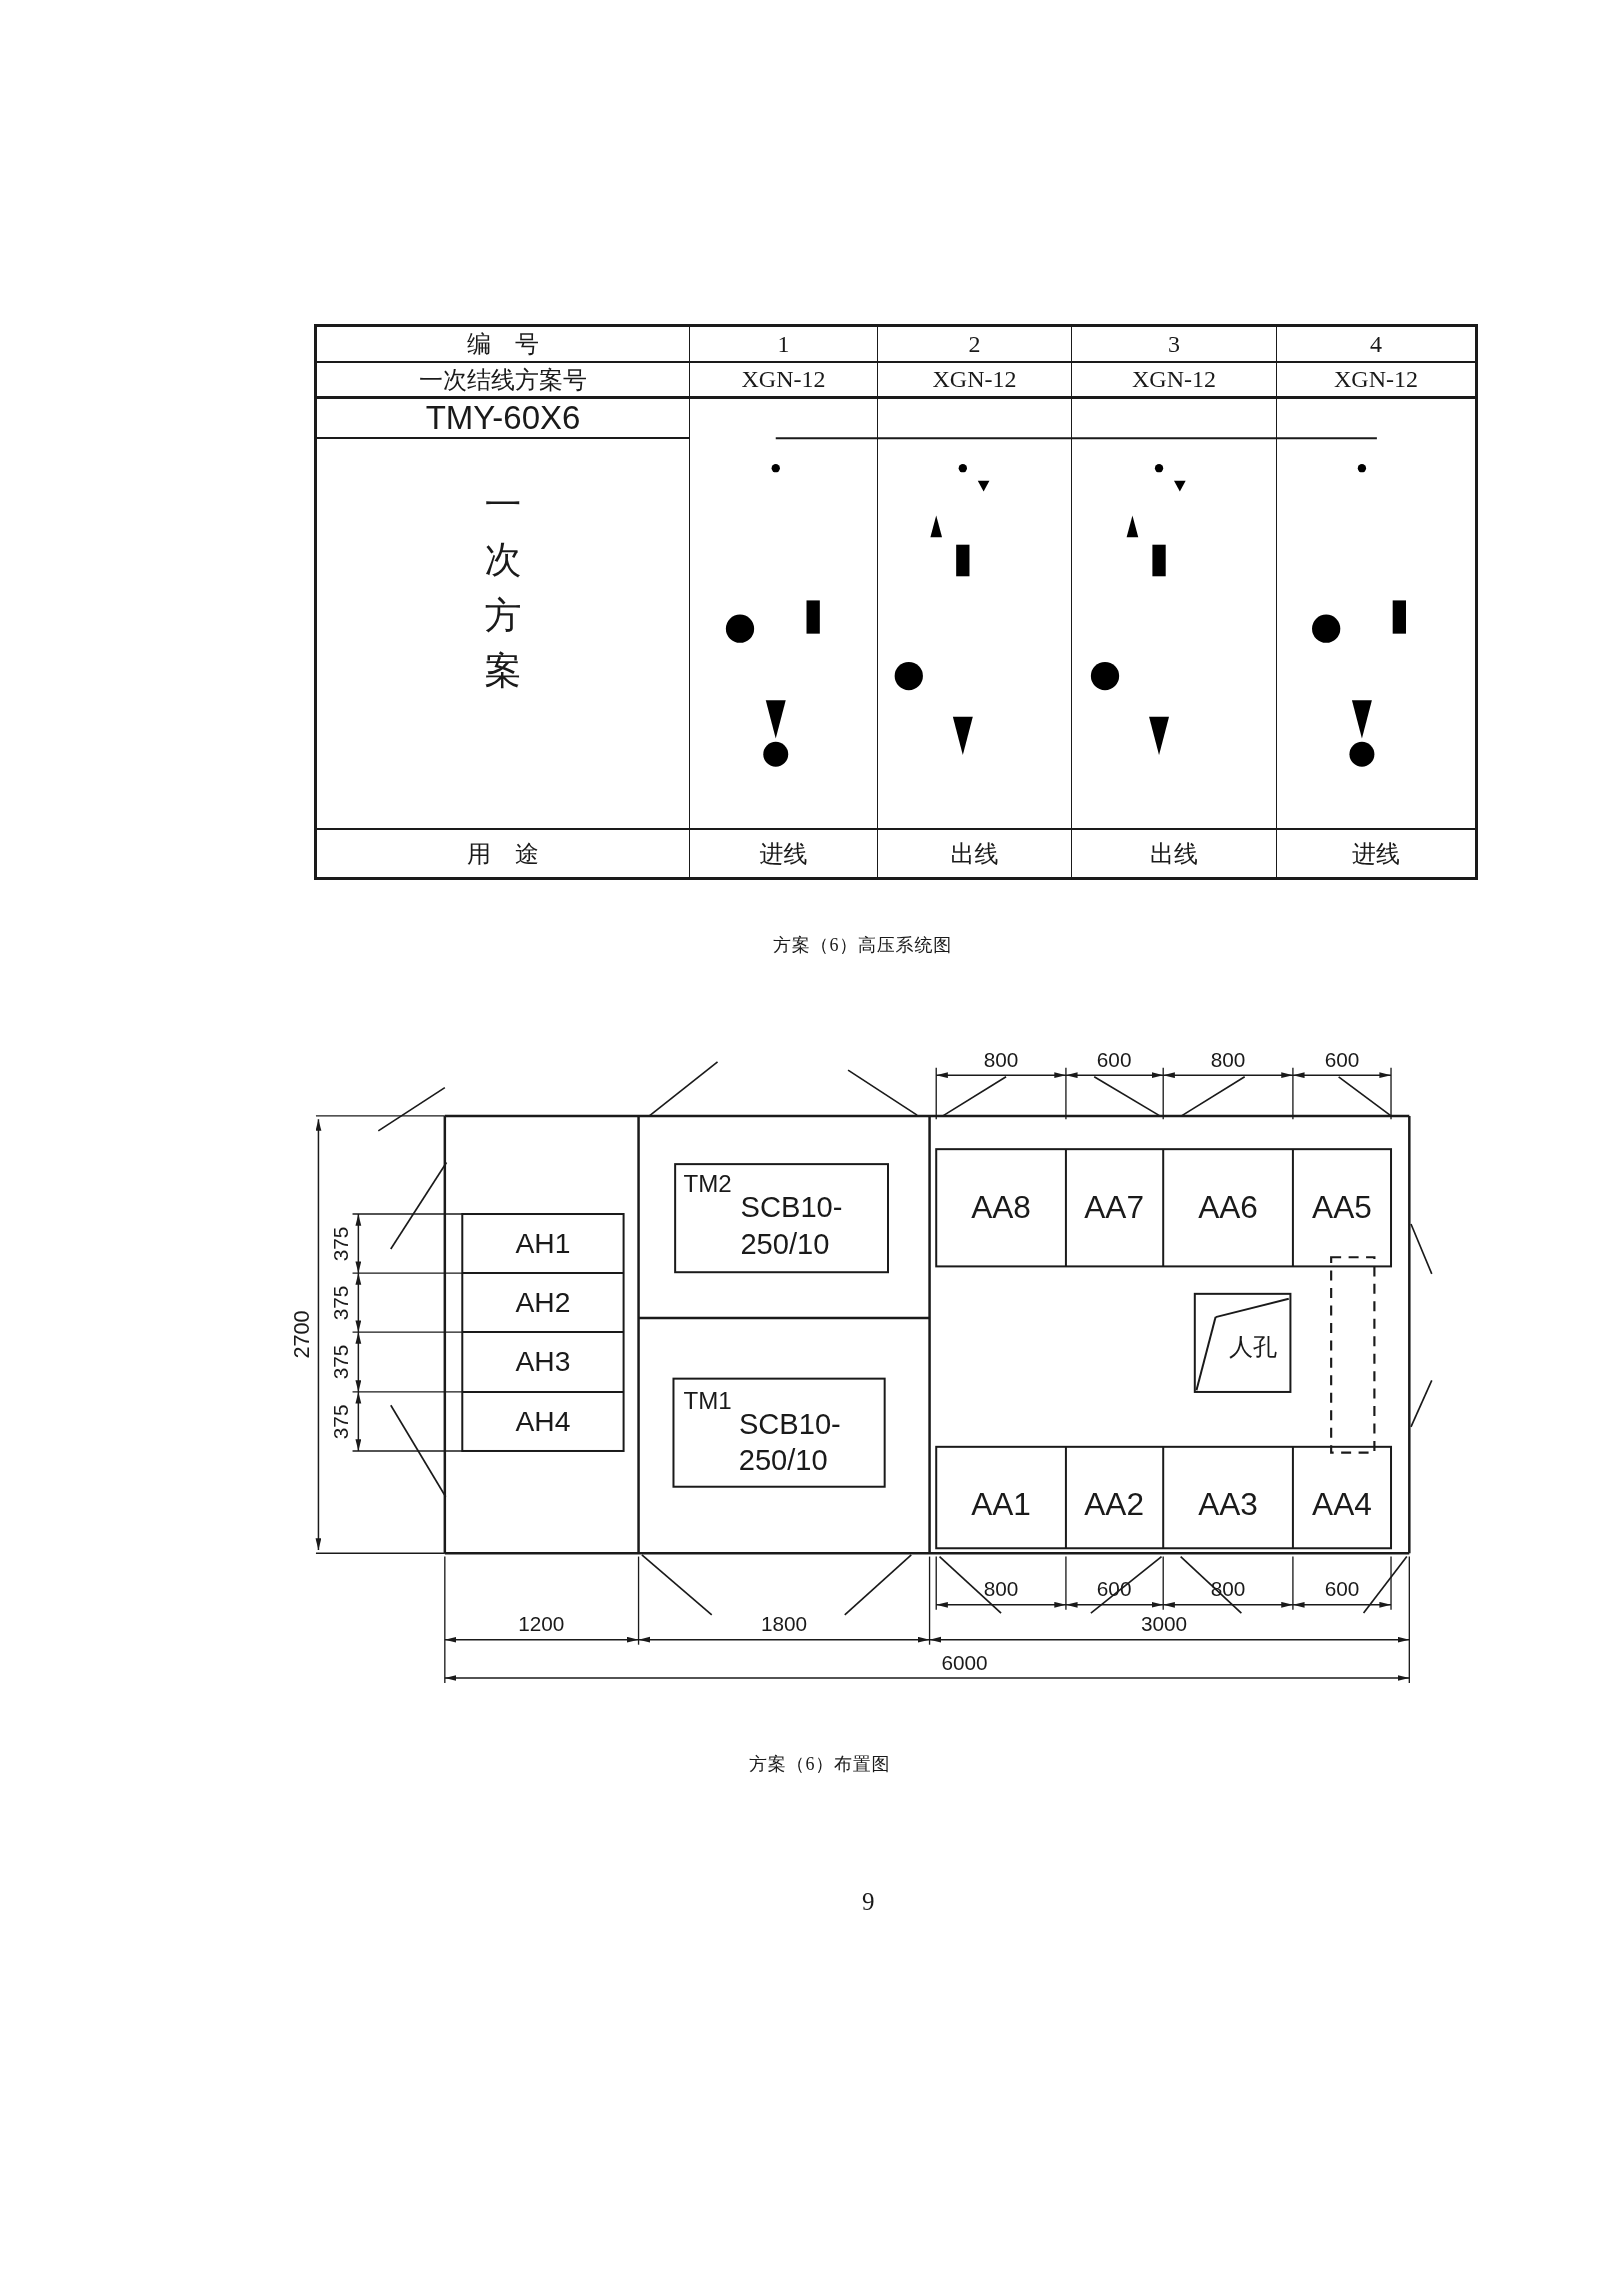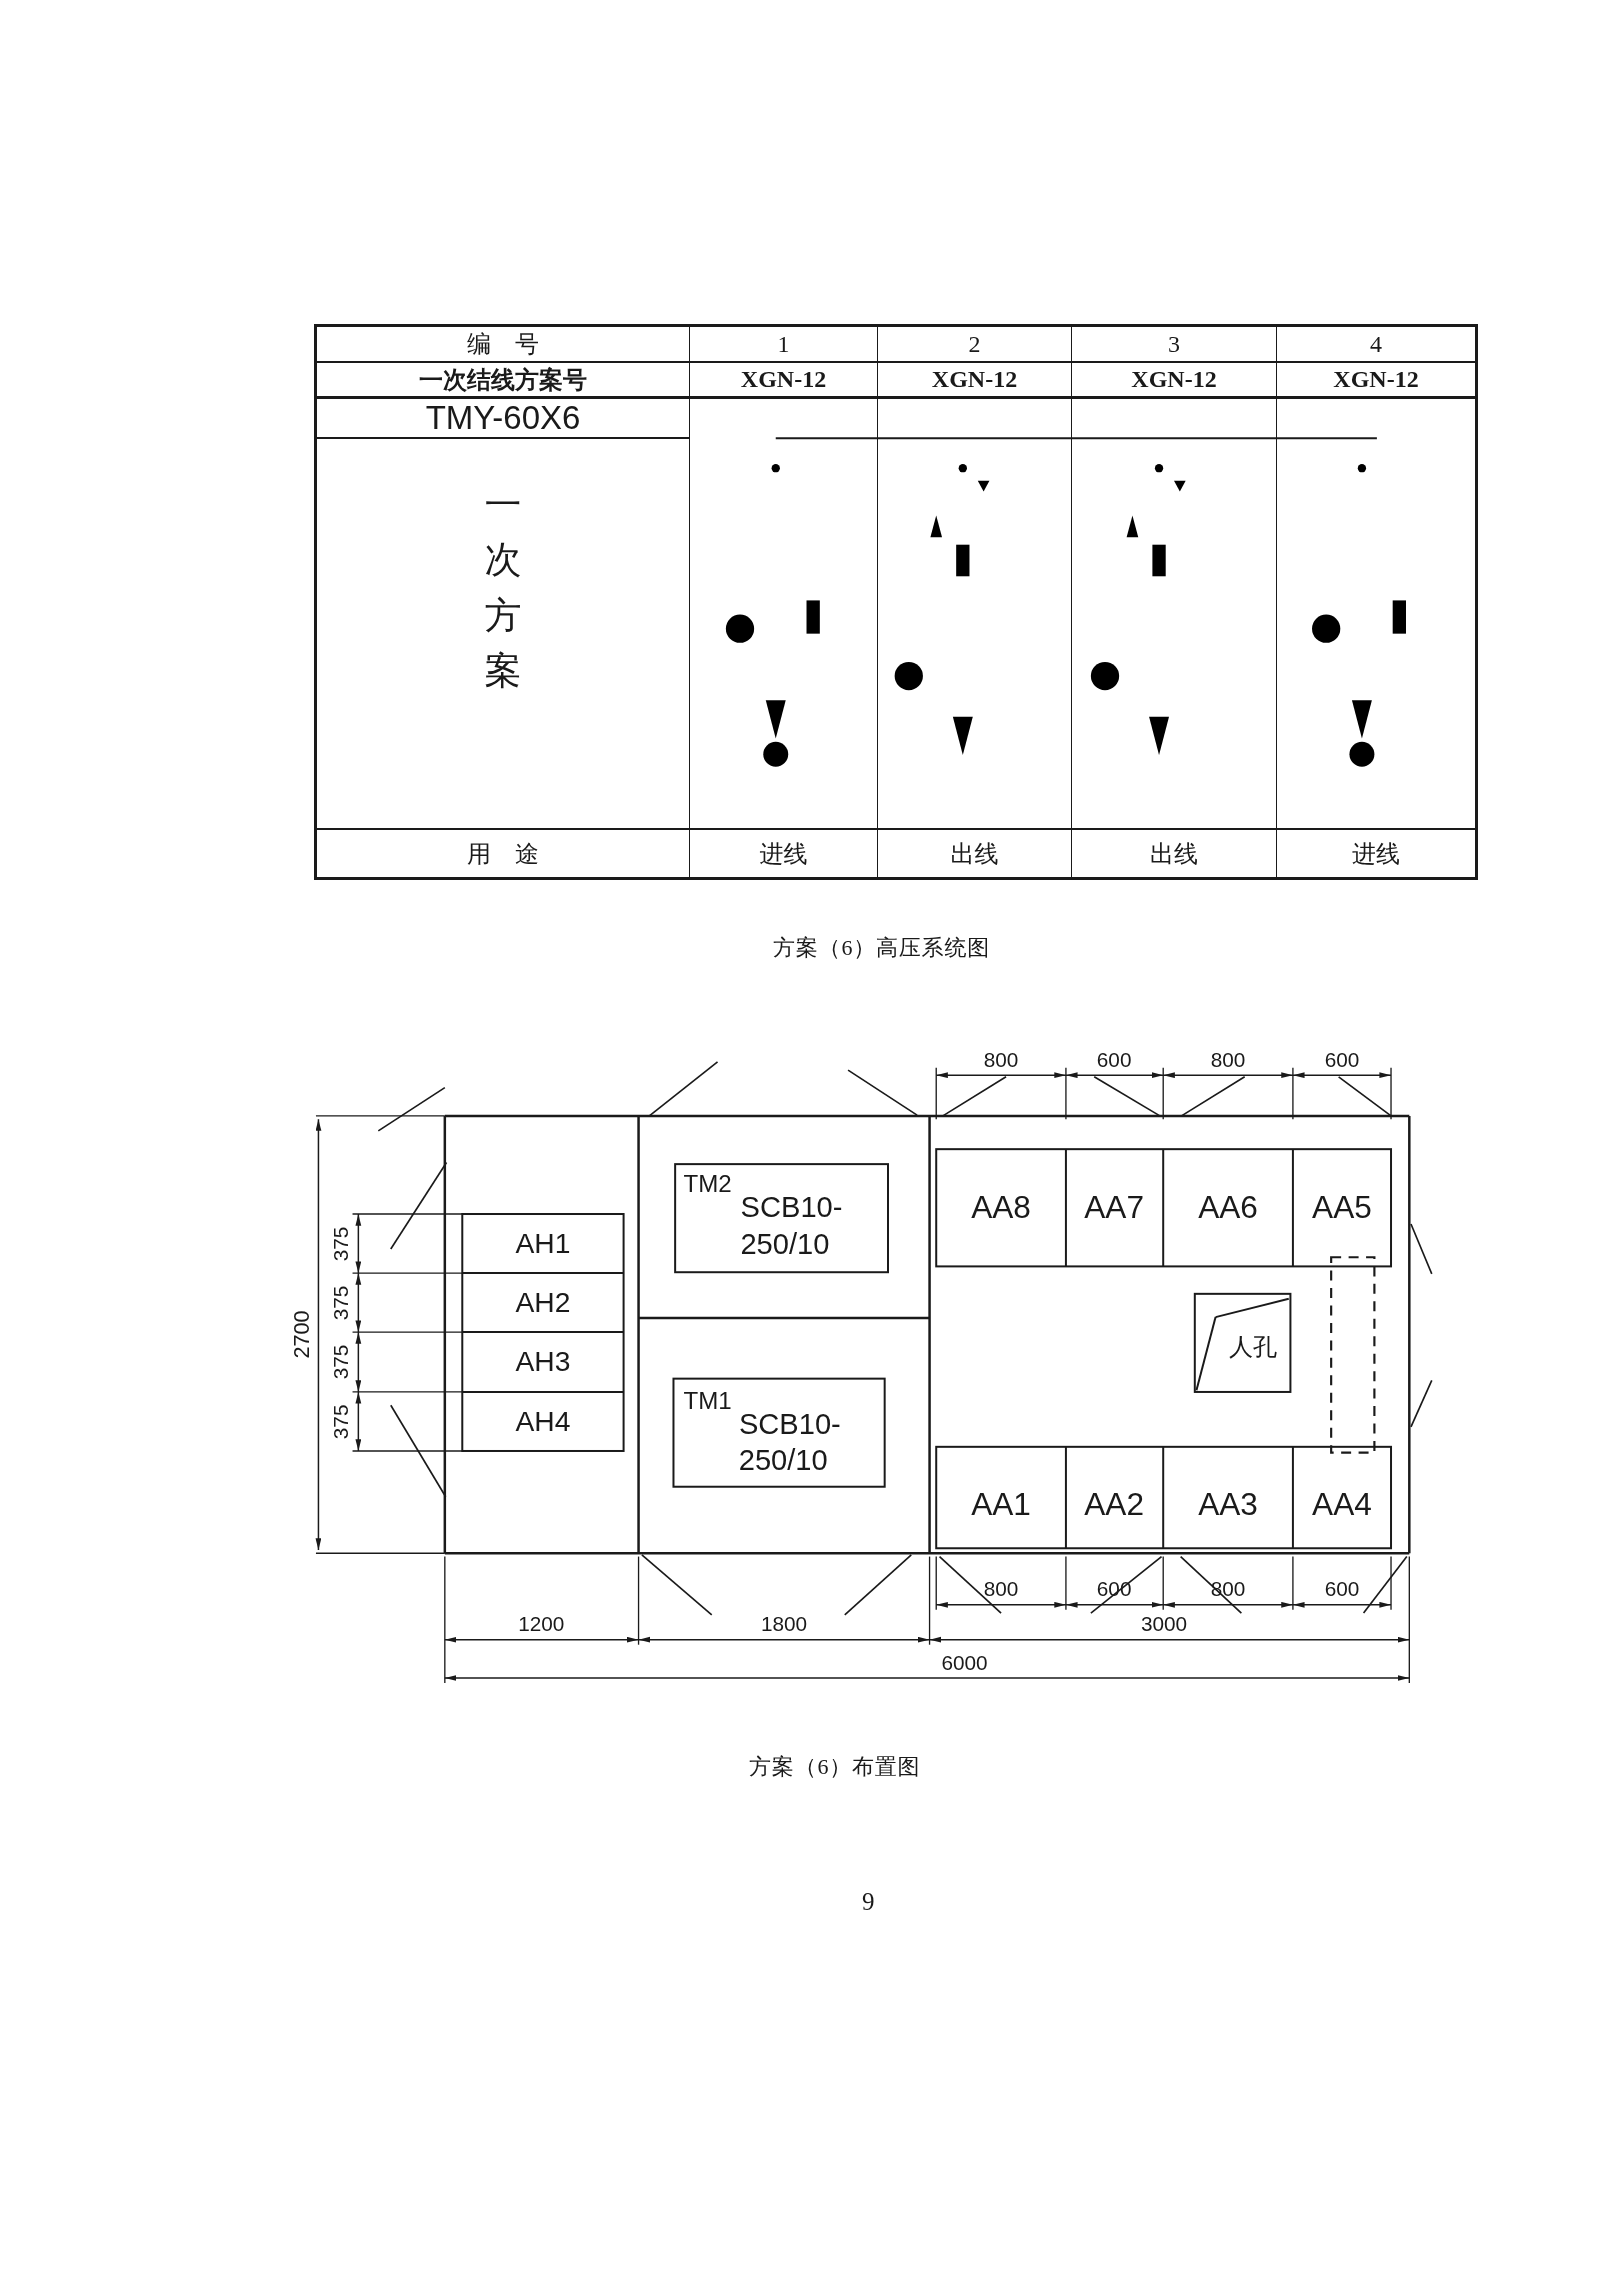--- a/index.html
+++ b/index.html
@@ -5,32 +5,32 @@
   html,body{margin:0;padding:0;}
   body{width:1623px;height:2295px;background:#ffffff;font-family:"Liberation Serif",serif;color:#1a1a1a;}
   .page{position:relative;width:1605px;height:2295px;background:#ffffff;overflow:hidden;}
 
   
   table.scheme{position:absolute;left:314px;top:324px;border-collapse:collapse;table-layout:fixed;width:1161px;}
   table.scheme td{border:1.7px solid #1a1a1a;text-align:center;vertical-align:middle;padding:0;
     font-family:"Liberation Serif",serif;font-size:24px;}
   table.scheme{border:3.3px solid #1a1a1a;}
   tr.r1 td{height:34px;border-bottom:2.5px solid #1a1a1a;}
-  tr.r2 td{height:33px;border-bottom:3.3px solid #1a1a1a;font-weight:bold;}
+  tr.r2 td{height:33px;border-bottom:3.3px solid #1a1a1a;}
   tr.r3 td.busbar{height:34px;border-bottom:2.5px solid #1a1a1a;font-family:"Liberation Sans",sans-serif;font-size:33px;}
   tr.r4 td{height:388px;}
   tr.r5 td{height:47px;border-top:2.5px solid #1a1a1a;}
   td.alnum{font-family:"Liberation Sans",sans-serif;font-size:23px;}
   td.num{font-family:"Liberation Sans",sans-serif;font-size:25px;}
   td.diagcell{background:transparent;}
   .vtext{display:flex;flex-direction:column;align-items:center;justify-content:flex-start;
     padding-top:47px;gap:18.3px;font-size:37px;line-height:1;height:342px;}
 
   
-  .cap{position:absolute;font-size:22px;letter-spacing:0.8px;white-space:nowrap;}
+  .cap{position:absolute;font-size:18px;letter-spacing:0.8px;white-space:nowrap;}
   #cap1{left:773px;top:933px;}
   #cap2{left:749px;top:1752px;}
   #pageno{position:absolute;left:862px;top:1888px;font-size:25px;}
 
   
   svg.overlay{position:absolute;left:0;top:0;pointer-events:none;}
   svg .ckt line, svg .ckt path, svg .ckt rect, svg .ckt circle{stroke:#1a1a1a;stroke-width:2.2;fill:none;}
   svg .wall{stroke:#1a1a1a;stroke-width:3;fill:none;}
   svg .box{stroke:#1a1a1a;stroke-width:2.4;fill:none;}
   svg .dashrect{stroke:#1a1a1a;stroke-width:2.6;fill:none;stroke-dasharray:12 9;}

